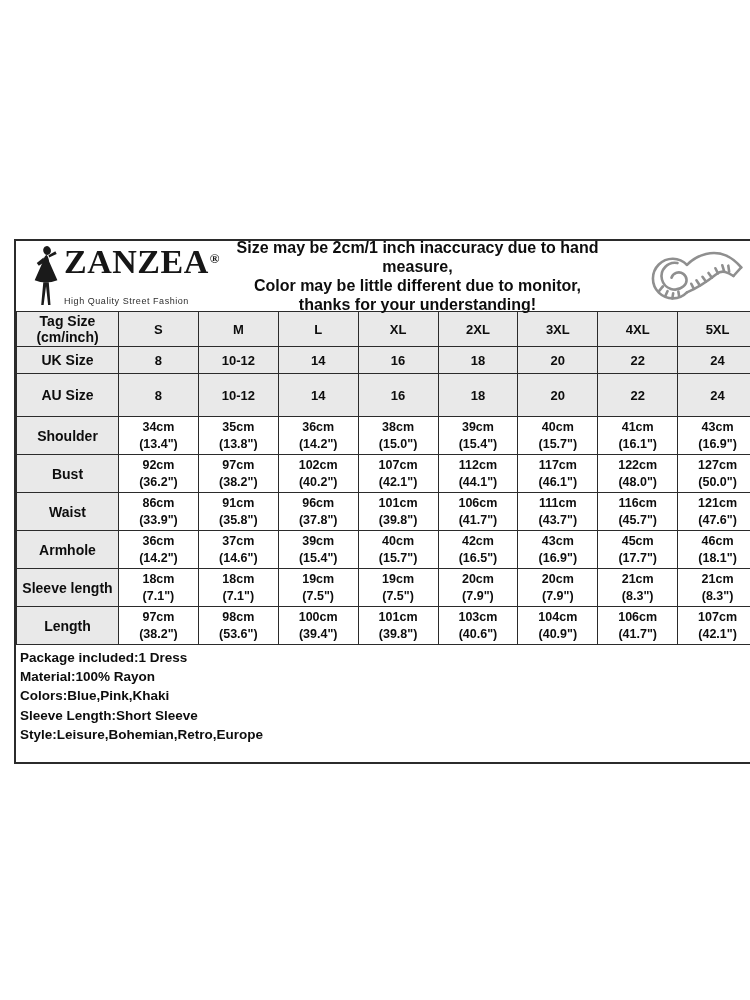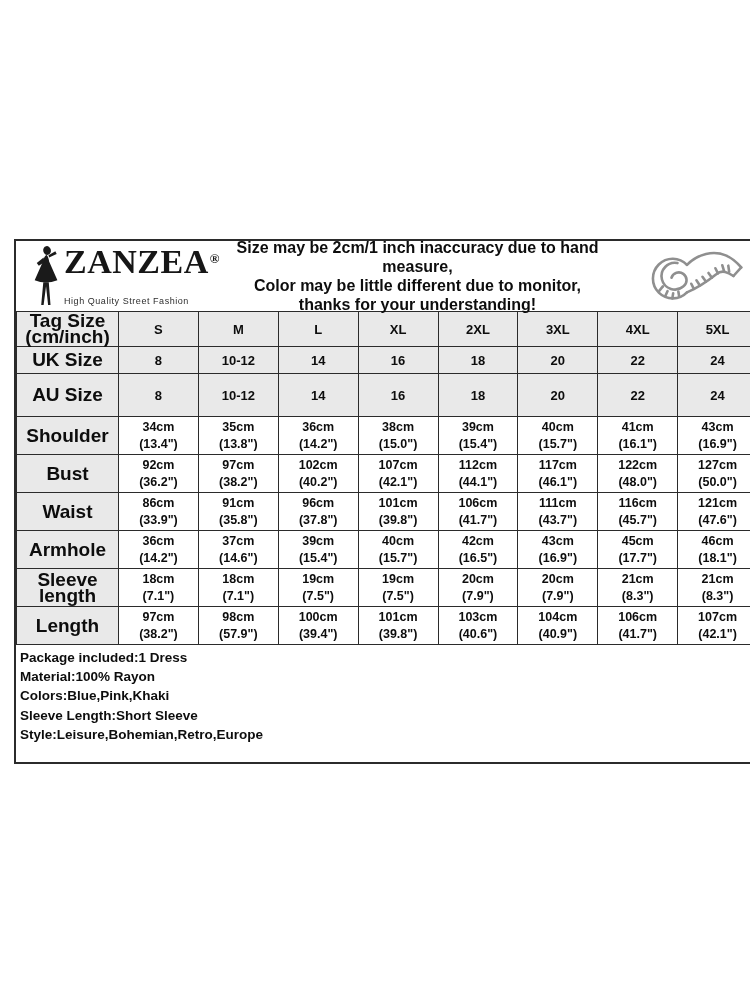--- a/index.html
+++ b/index.html
@@ -19,21 +19,21 @@
   .logo-text { margin-left:2px; }
   .brand-row { font-family:"Liberation Serif", serif; font-weight:bold; font-size:34px; line-height:32px; color:#161616; letter-spacing:0.5px; white-space:nowrap; }
   .brand-row .reg { font-size:13px; vertical-align:top; position:relative; top:-3px; left:1px; }
   .tagline { font-size:9px; letter-spacing:0.55px; color:#2e2e2e; margin-top:18px; white-space:nowrap; }
   .disclaimer { flex:1; text-align:center; font-weight:bold; font-size:16px; line-height:19px; color:#0d0d0d; }
   .tape-wrap { width:124px; display:flex; justify-content:center; align-items:center; }
   .tape-wrap svg { width:108px; height:62px; }
   
   table { width:100%; border-collapse:collapse; table-layout:fixed; text-align:center; }
   th, td { border:1.6px solid #2b2b2b; font-weight:bold; white-space:pre-line; padding:1px 1px; vertical-align:middle; }
-  th { width:99px; background:#e9e9e9; font-size:19px; line-height:16px; color:#0d0d0d; }
+  th { width:99px; background:#e9e9e9; font-size:14px; line-height:16px; color:#0d0d0d; }
   td { font-size:12.5px; line-height:17px; color:#0d0d0d; background:#ffffff; }
   tr.shaded td { background:#e9e9e9; font-size:13px; }
   
   .info { padding:3px 5px 18px 4px; font-weight:bold; font-size:13.5px; line-height:19.2px; color:#0d0d0d; }
 </style>
 </head>
 <body>
 
 <div class="sheet">
 
@@ -213,21 +213,21 @@
           <td>21cm
 (8.3")</td>
           <td>21cm
 (8.3")</td>
         </tr>
         <tr style="height: 38px;">
           <th>Length</th>
           <td>97cm
 (38.2")</td>
           <td>98cm
-(57.9")</td>
+(53.6")</td>
           <td>100cm
 (39.4")</td>
           <td>101cm
 (39.8")</td>
           <td>103cm
 (40.6")</td>
           <td>104cm
 (40.9")</td>
           <td>106cm
 (41.7")</td>

